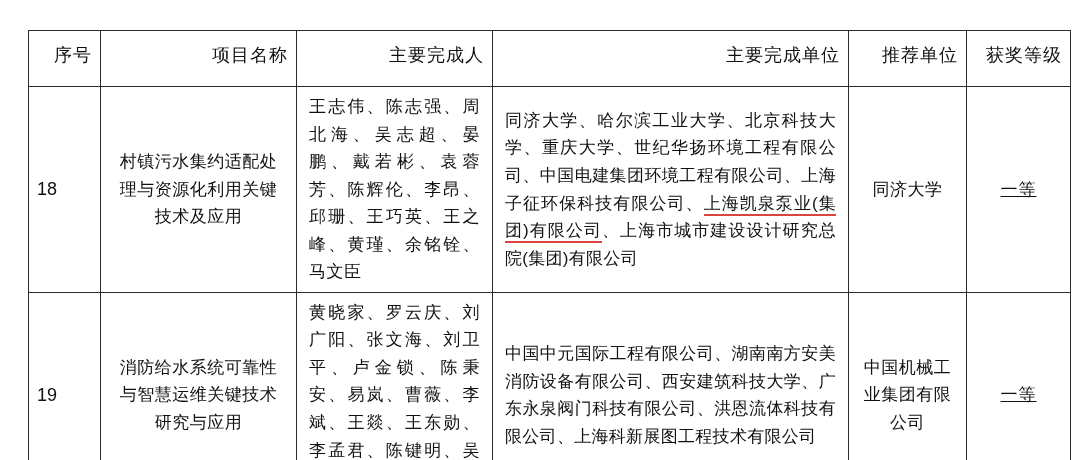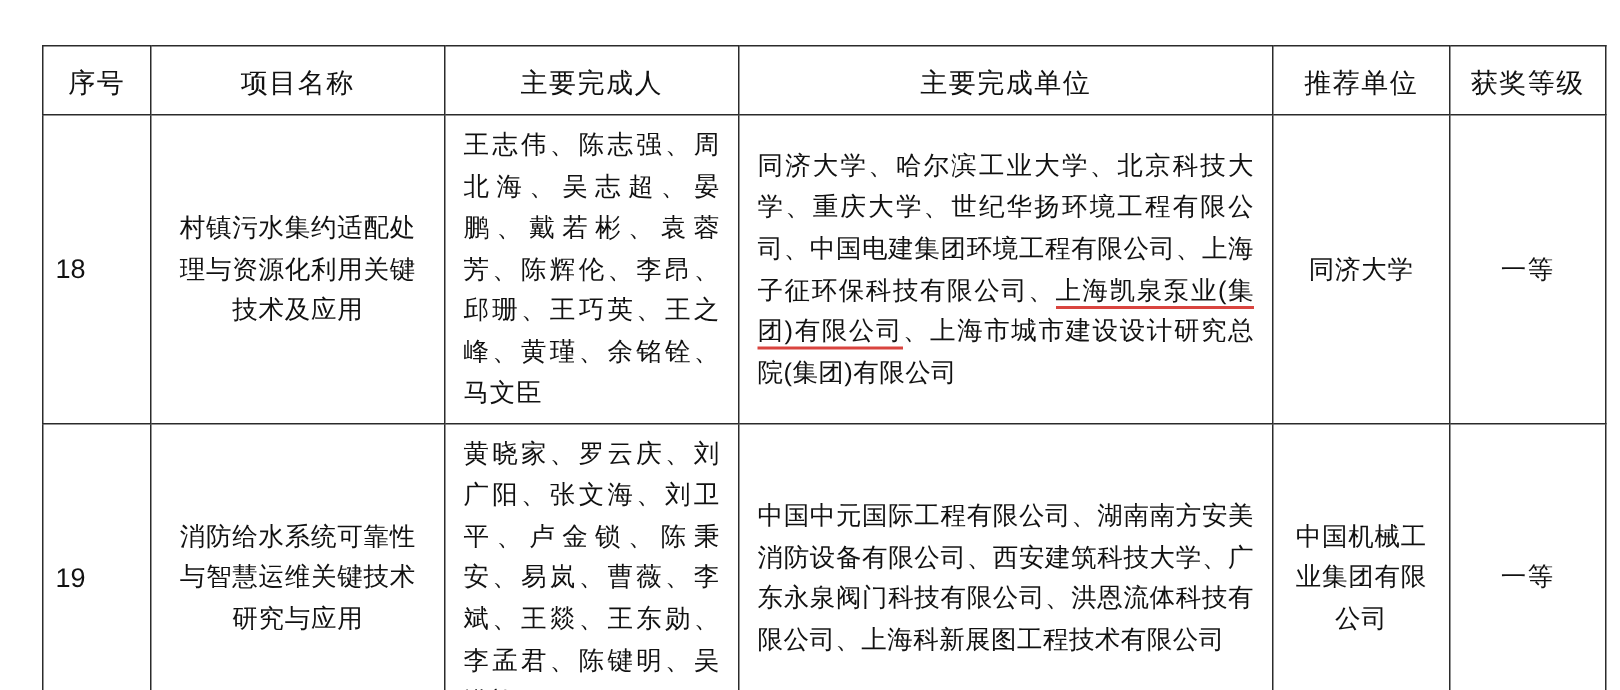--- a/index.html
+++ b/index.html
@@ -33,24 +33,24 @@
   .award-table td {
     border: 1px solid #2b2b2b;
     vertical-align: middle;
     padding: 6px 8px;
     font-weight: normal;
     font-size: 17px;
     line-height: 1.62;
     color: #111111;
   }
   .award-table thead th {
-    text-align: center;
+    text-align: right;
     font-size: 18px;
     padding-top: 10px;
-    padding-bottom: 6px;
+    padding-bottom: 16px;
     letter-spacing: 1px;
   }
   col.c-no      { width: 72px; }
   col.c-name    { width: 196px; }
   col.c-people  { width: 196px; }
   col.c-units   { width: 356px; }
   col.c-rec     { width: 118px; }
   col.c-grade   { width: 104px; }
 
   td.cell-no {
@@ -80,20 +80,21 @@
   td.cell-rec {
     text-align: center;
     letter-spacing: 0.5px;
     padding-left: 10px;
     padding-right: 10px;
     margin-left: 20px;
   }
   td.cell-grade {
     text-align: center;
     letter-spacing: 1px;
+    text-decoration: underline;
   }
   .hl {
     border-bottom: 2px solid #d9443f;
     padding-bottom: 1px;
   }
   .row-tall td { height: 168px; }
   .row-tall2 td { height: 176px; }
 </style>
 </head>
 <body>

